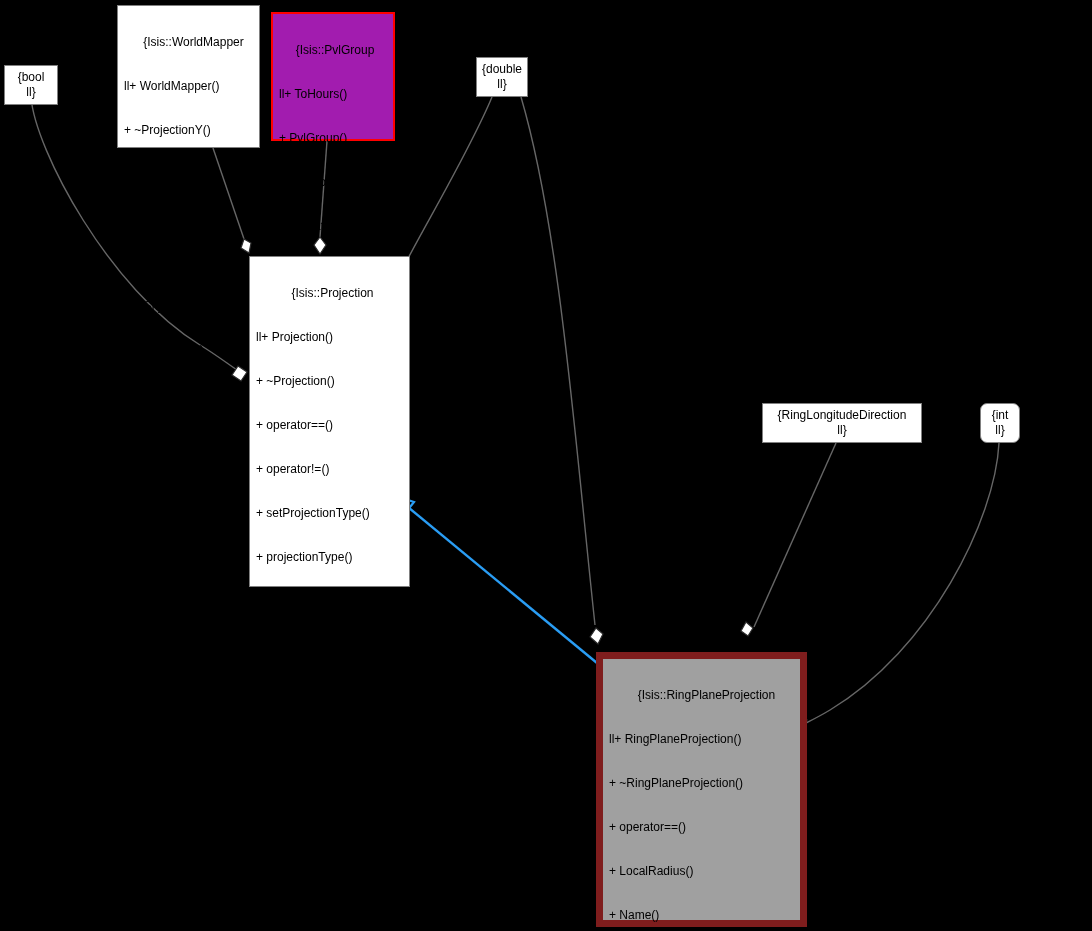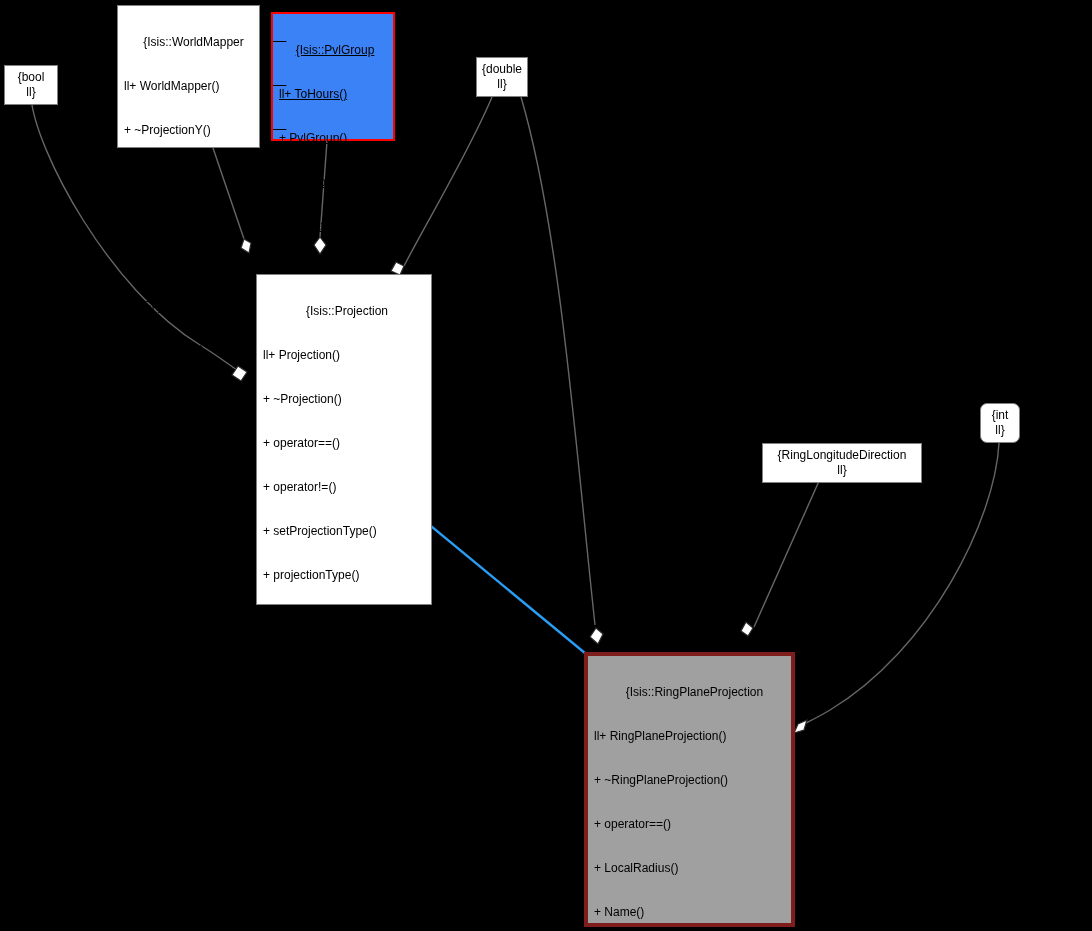--- a/index.html
+++ b/index.html
@@ -28,26 +28,26 @@
     border: 1px solid #808080;
     background: #ffffff;
     color: #000000;
     font-size: 12px;
     line-height: 14.65px;
     white-space: pre;
     z-index: 5;
   }
   .node.highlight {
     border: 2px solid #ff0000;
-    background: #3b82f6;
-    text-decoration: underline;
+    background: #a21caf;
   }
   .node.selected {
     background: #a0a0a0;
-    border: 4px solid #7f1d1d;
+    border: 7px solid #7f1d1d;
+    margin-left: 12px;
   }
   .node .title {
     text-align: center;
     padding-left: 10px;
   }
   .node .members {
     text-align: left;
     padding-left: 6px;
   }
   .node .closer {
@@ -141,21 +141,21 @@
     <div class="members">+ operator==()</div>
     <div class="members">+ operator=()</div>
     <div class="closer">}</div>
   </div>
 
   <div class="node simple" style="left:476px;top:57px;width:52px;height:40px;">
     <div class="title">{double</div>
     <div class="members">ll}</div>
   </div>
 
-  <div class="node" style="left:249px;top:274px;width:176px;height:331px;margin-left:7px;">
+  <div class="node" style="left:249px;top:256px;width:161px;height:331px;">
     <div class="title" style="padding-left:6px;">{Isis::Projection</div>
     <div class="members">ll+ Projection()</div>
     <div class="members">+ ~Projection()</div>
     <div class="members">+ operator==()</div>
     <div class="members">+ operator!=()</div>
     <div class="members">+ setProjectionType()</div>
     <div class="members">+ projectionType()</div>
     <div class="members">+ IsSky()</div>
     <div class="members">+ Name()</div>
     <div class="members">+ LocalRadius()</div>
@@ -166,21 +166,21 @@
     <div class="members">+ ToHMS()</div>
     
     
     
     
     
     
     
   </div>
 
-  <div class="node simple" style="left:762px;top:403px;width:160px;height:40px;margin-top:40px;">
+  <div class="node simple" style="left:762px;top:403px;width:160px;height:40px;">
     <div class="title">{RingLongitudeDirection</div>
     <div class="members">ll}</div>
   </div>
 
   <div class="node simple" style="left:980px;top:403px;width:40px;height:40px;border-radius:7px;">
     <div class="title">{int</div>
     <div class="members">ll}</div>
   </div>
 
   <div class="node selected" style="left:584px;top:652px;width:211px;height:275px;">

